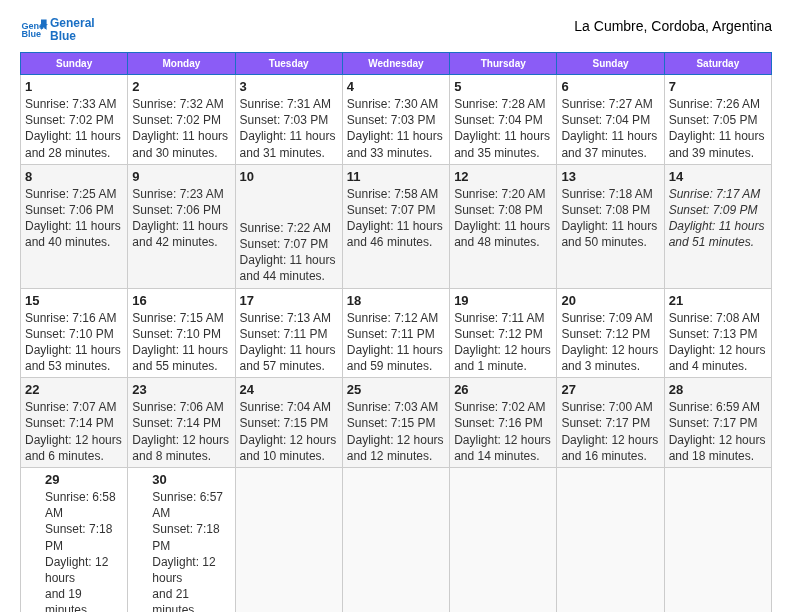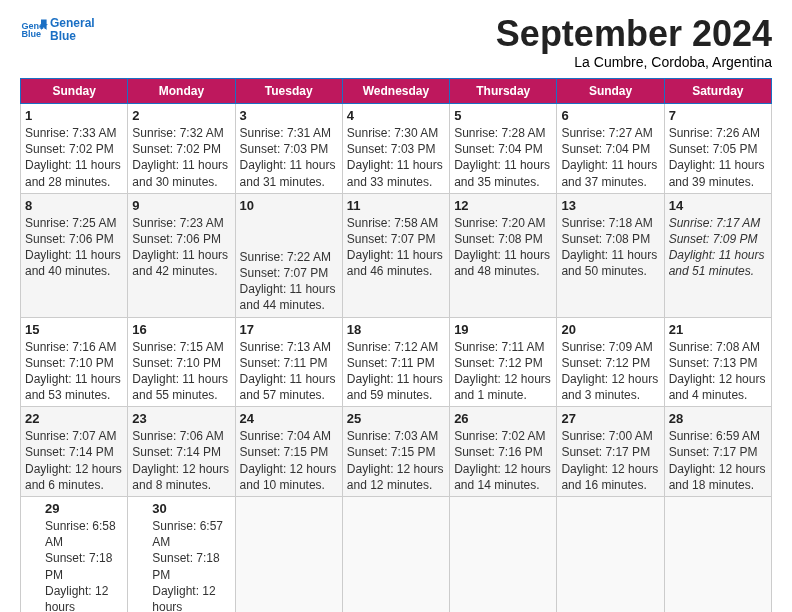--- a/index.html
+++ b/index.html
@@ -42,24 +42,24 @@
       font-size: 14px;
       color: #000000;
       margin-top: 2px;
     }
     table {
       width: 100%;
       border-collapse: collapse;
       font-size: 10.5px;
     }
     thead th {
-      background: #be185d;
+      background: #8b5cf6;
       color: #fff;
       padding: 5px 4px;
-      font-size: 12px;
+      font-size: 10px;
       font-weight: bold;
       border: 1px solid #1a6fc4;
     }
     tbody td {
       border: 1px solid #ccc;
       vertical-align: top;
       padding: 4px 4px 3px 4px;
       width: calc(100% / 7);
       height: 80px;
     }
@@ -100,21 +100,20 @@
         <text x="2" y="18" font-size="13" font-weight="bold" fill="#1a6fc4" font-family="Arial">General</text>
         <text x="2" y="30" font-size="13" font-weight="bold" fill="#1a6fc4" font-family="Arial">Blue</text>
         <polygon points="30,5 38,5 38,20 34,16 30,20" fill="#1a6fc4"></polygon>
       </svg>
       <div style="display:flex;flex-direction:column;">
         <span style="font-size:12px;font-weight:bold;color:#1a6fc4;line-height:1.1;">General</span>
         <span style="font-size:12px;font-weight:bold;color:#1a6fc4;line-height:1.1;">Blue</span>
       </div>
     </div>
     <div class="title-block">
-      <div class="month-title">September 2024</div>
       <div class="location">La Cumbre, Cordoba, Argentina</div>
     </div>
   </div>
 
   <table>
     <thead>
       <tr>
         <th>Sunday</th>
         <th>Monday</th>
         <th>Tuesday</th>

